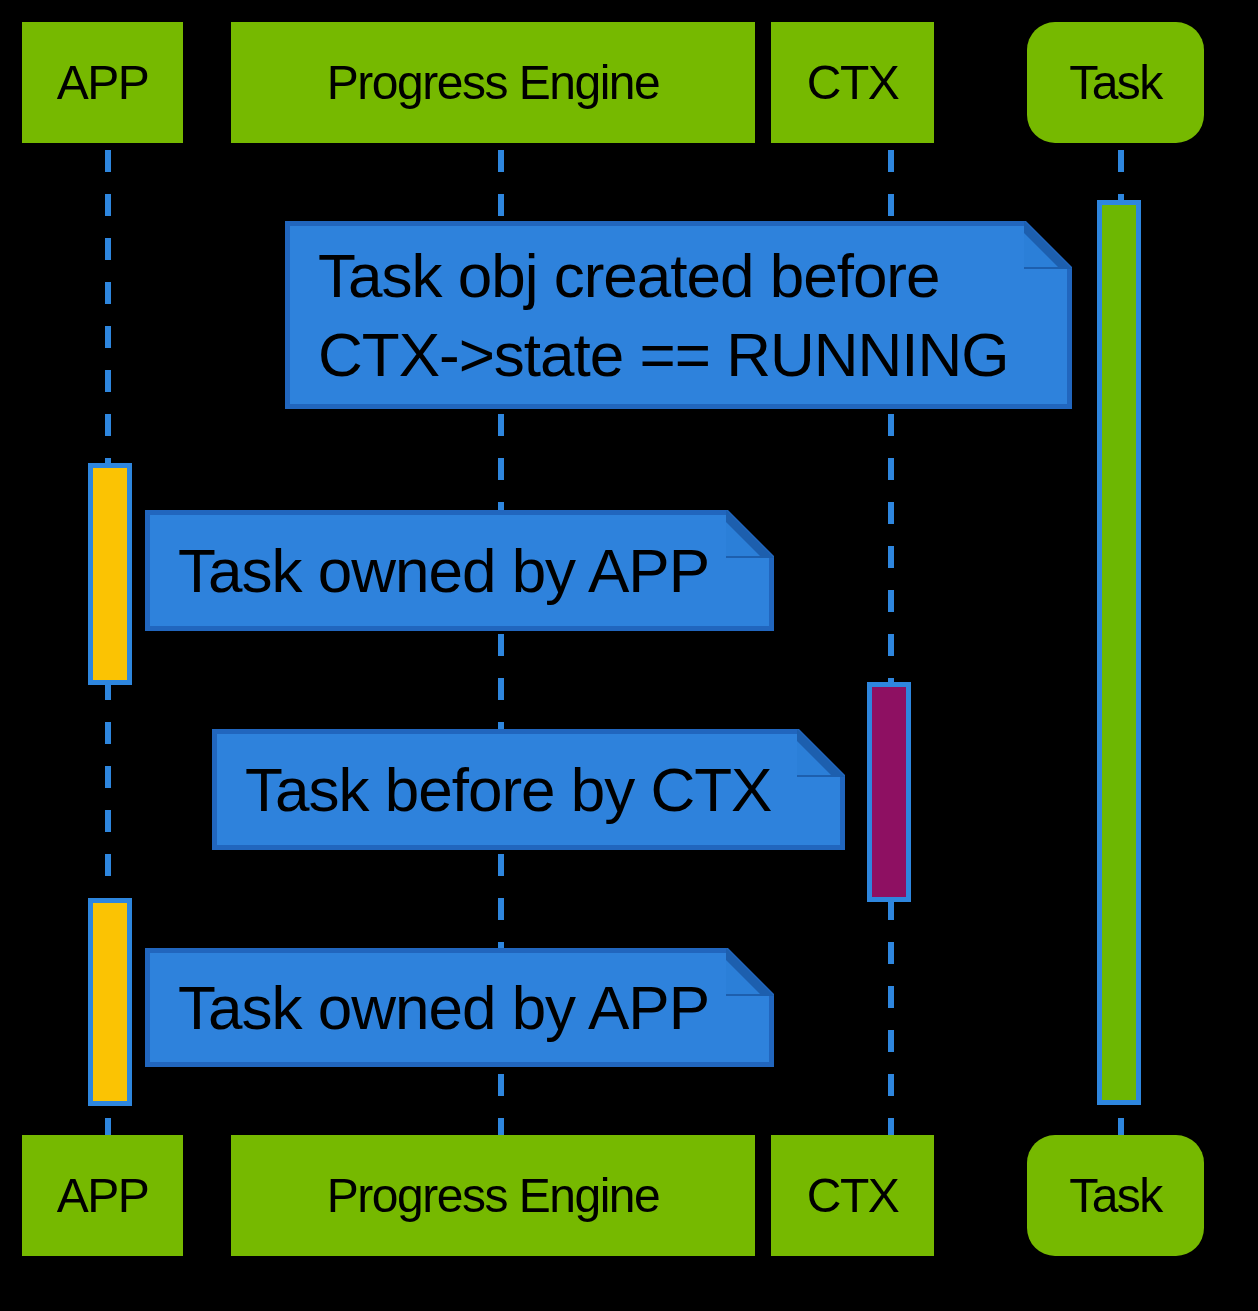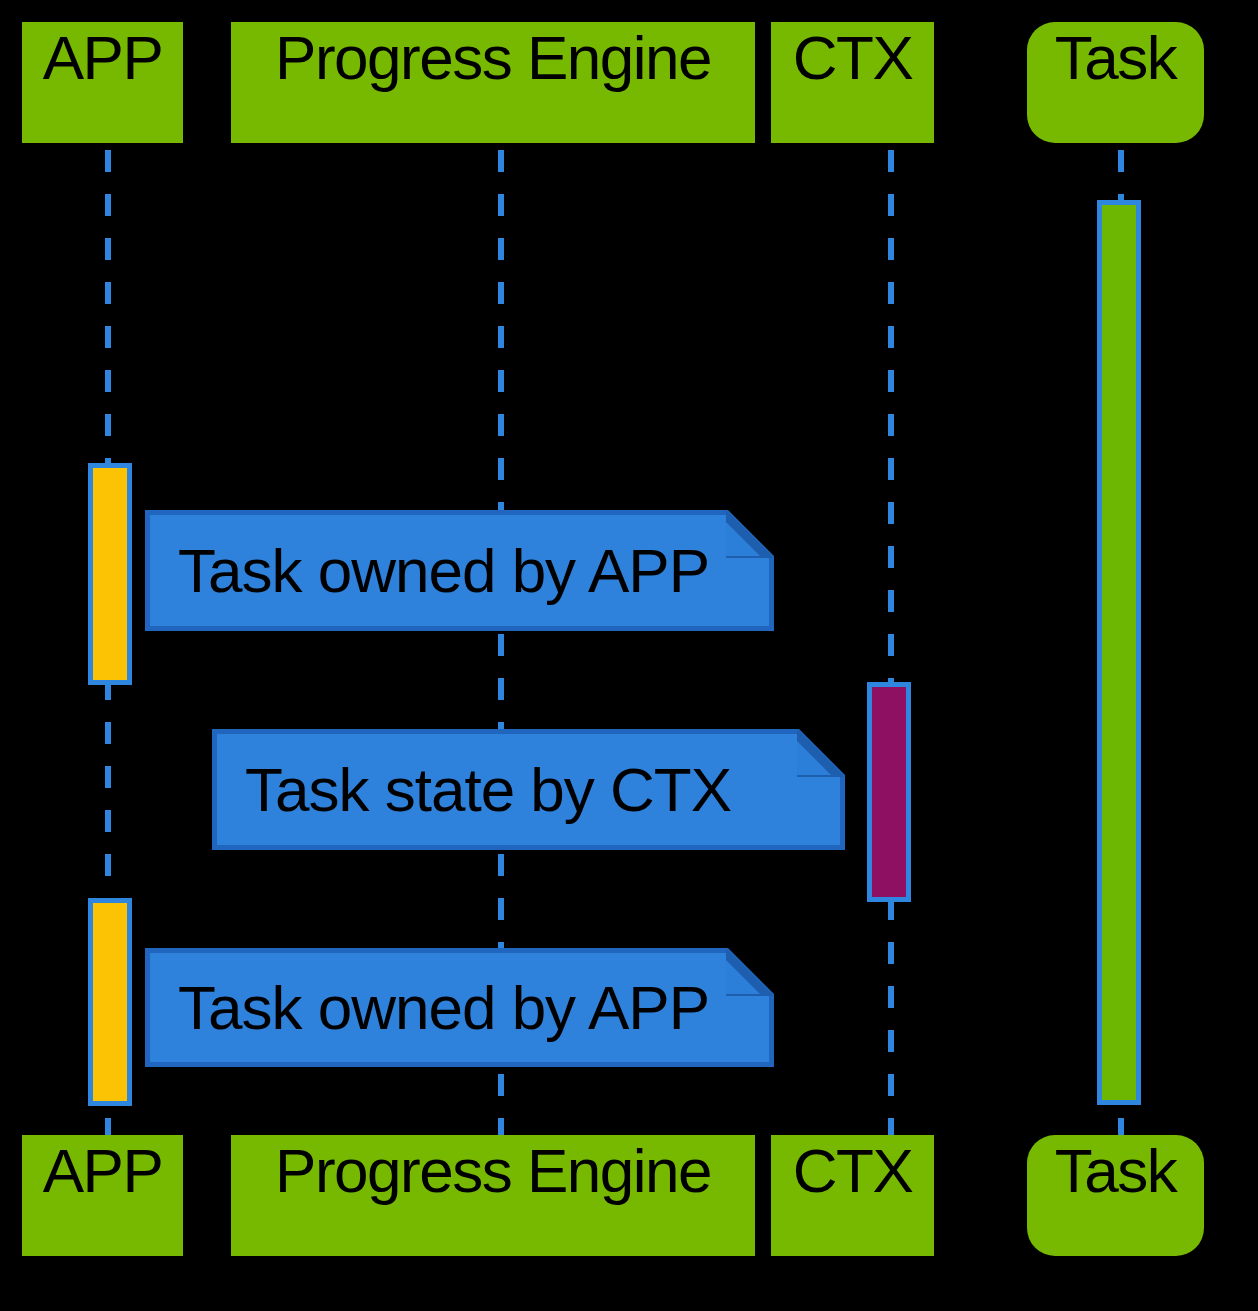--- a/index.html
+++ b/index.html
@@ -16,22 +16,23 @@
     font-family: "Liberation Sans", "DejaVu Sans", sans-serif;
   }
 
   
   .actor {
     position: absolute;
     height: 121px;
     background: #76b900;
     color: #000000;
     display: flex;
+    align-items: center;
     justify-content: center;
-    font-size: 62px;
+    font-size: 48px;
     letter-spacing: -1.5px;
     white-space: nowrap;
   }
   .row-top    { top: 22px; }
   .row-bottom { top: 1135px; }
   .actor.app  { left: 22px;   width: 161px; }
   .actor.pe   { left: 231px;  width: 524px; }
   .actor.ctx  { left: 771px;  width: 163px; }
   .actor.task { left: 1027px; width: 177px; border-radius: 28px; }
 
@@ -127,31 +128,38 @@
   <div class="lifeline" id="ll-app"></div>
   <div class="lifeline" id="ll-pe"></div>
   <div class="lifeline" id="ll-ctx"></div>
   <div class="lifeline" id="ll-task"></div>
 
   <div class="activation" id="act-task"></div>
   <div class="activation" id="act-app-1"></div>
   <div class="activation" id="act-ctx"></div>
   <div class="activation" id="act-app-2"></div>
 
+  <div class="note" id="note-1">
+    <div class="note-inner">
+      <div class="note-text">Task obj created before
+CTX-&gt;state == RUNNING</div>
+    </div>
+    <div class="fold"></div>
+  </div>
 
   <div class="note" id="note-2">
     <div class="note-inner">
       <div class="note-text">Task owned by APP</div>
     </div>
     <div class="fold"></div>
   </div>
 
   <div class="note" id="note-3">
     <div class="note-inner">
-      <div class="note-text">Task state by CTX</div>
+      <div class="note-text">Task before by CTX</div>
     </div>
     <div class="fold"></div>
   </div>
 
   <div class="note" id="note-4">
     <div class="note-inner">
       <div class="note-text">Task owned by APP</div>
     </div>
     <div class="fold"></div>
   </div>

